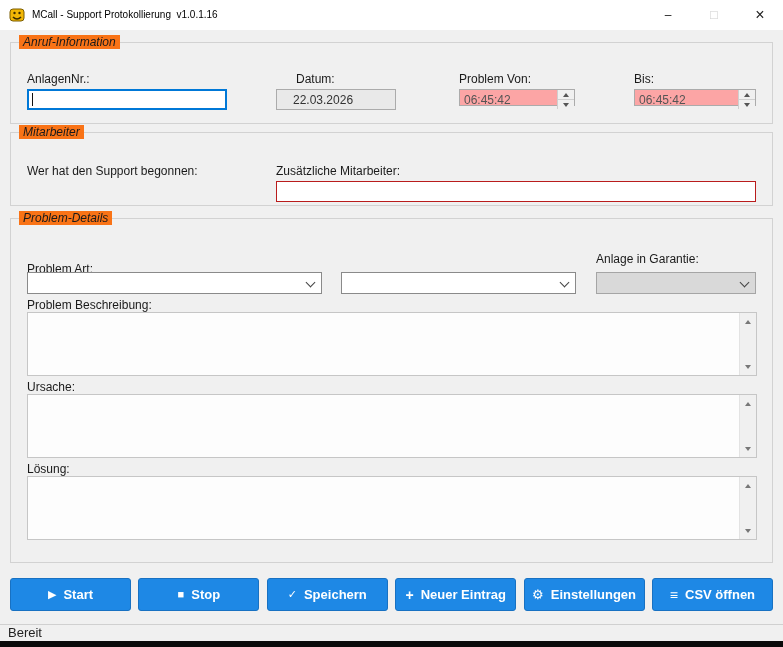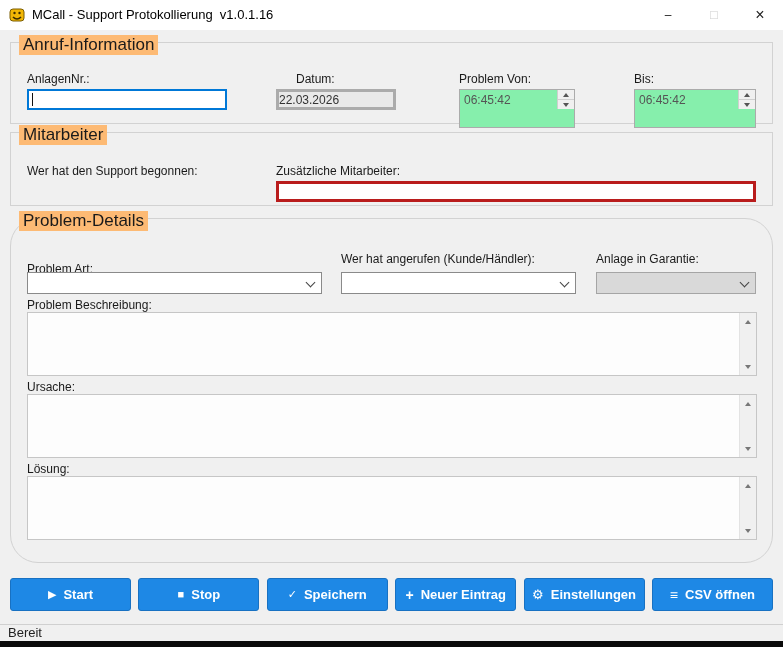--- a/index.html
+++ b/index.html
@@ -6,41 +6,41 @@
   html,body { margin:0; padding:0; }
   body {
     width:783px; height:647px; position:relative; overflow:hidden;
     background:#f0f0f0; color:#1a1a1a;
     font-family:"Liberation Sans", sans-serif; font-size:12px;
   }
 
   
   .titlebar { position:absolute; left:0; top:0; width:783px; height:30px; background:#ffffff; }
   .app-icon { position:absolute; left:9px; top:7px; width:16px; height:16px; }
-  .title-text { position:absolute; left:32px; top:0; height:32px; line-height:30px; font-size:13px; color:#000; white-space:pre; }
+  .title-text { position:absolute; left:32px; top:0; height:32px; line-height:30px; font-size:10px; color:#000; white-space:pre; }
   .win-btn { position:absolute; top:0; width:46px; height:30px; text-align:center; line-height:30px; font-size:14px; color:#222; cursor:default; }
   .win-btn.min { right:92px; font-size:12px; }
   .win-btn.max { right:46px; color:#cfcfcf; font-size:13px; }
   .win-btn.close { right:0; font-size:16px; }
 
   
   .groupbox { position:absolute; border:1px solid #d2d2d2; }
-  .group-label { position:absolute; top:-8px; left:8px; background:#fdba74; padding:0 4px; font-size:17px; color:#1a1a1a; }
+  .group-label { position:absolute; top:-8px; left:8px; background:#f97316; padding:0 4px; font-size:12px; color:#1a1a1a;font-style:italic; }
   .field-label { position:absolute; font-size:12px; color:#1a1a1a; white-space:nowrap; }
 
   
   .textbox {
-    position:absolute; height:21px; border:3px solid #b91c1c; background:#fff;
-    font-family:"Liberation Sans", sans-serif; font-size:12px; padding:0 0; color:#111;
+    position:absolute; height:21px; border:1px solid #b91c1c; background:#fff;
+    font-family:"Liberation Sans", sans-serif; font-size:12px; padding:0 16px; color:#111;
   }
   .textbox.focused { border:2px solid #0078d7; padding:0 3px; }
   .textbox.readonly { background:#e9e9e9; border-color:#ababab; color:#333; }
 
   
-  .spinbox { position:absolute; height:39px; border:1px solid #ababab; background:#86efac; }
+  .spinbox { position:absolute; height:17px; border:1px solid #ababab; background:#fca5a5; }
   .spin-input {
     position:absolute; left:0; top:0; width:calc(100% - 17px); height:19px; border:0; background:transparent;
     font-family:"Liberation Sans", sans-serif; font-size:12px; color:#555; padding:0 4px;
   }
   .spin-buttons { position:absolute; right:0; top:0; width:17px; height:19px; border-left:1px solid #cfcfcf; display:flex; flex-direction:column; }
   .spin-btn { flex:1; background:#f0f0f0; display:flex; align-items:center; justify-content:center; }
   .spin-btn + .spin-btn { border-top:1px solid #cfcfcf; }
   .tri-up { width:0; height:0; border-left:3px solid transparent; border-right:3px solid transparent; border-bottom:4px solid #555; }
   .tri-down { width:0; height:0; border-left:3px solid transparent; border-right:3px solid transparent; border-top:4px solid #555; }
 
@@ -133,30 +133,29 @@
 
 <div class="groupbox" style="left:10px; top:132px; width:763px; height:74px;">
   <span class="group-label">Mitarbeiter</span>
 
   <span class="field-label" style="left:16px; top:31px;">Wer hat den Support begonnen:</span>
 
   <span class="field-label" style="left:265px; top:31px;">Zusätzliche Mitarbeiter:</span>
   <input class="textbox" style="left: 265px; top: 48px; width: 480px;" value="">
 </div>
 
-<div class="groupbox" style="left:10px; top:218px; width:763px; height:345px;border-radius:28px;">
+<div class="groupbox" style="left:10px; top:218px; width:763px; height:345px;">
   <span class="group-label">Problem-Details</span>
 
   <span class="field-label" style="left:16px; top:43px;">Problem Art:</span>
   <div class="combo" style="left:16px; top:53px; width:295px;">
     <span class="combo-value"></span>
     <div class="combo-chevron"></div>
   </div>
 
-  <span class="field-label" style="left:330px; top:33px;">Wer hat angerufen (Kunde/Händler):</span>
   <div class="combo" style="left:330px; top:53px; width:235px;">
     <span class="combo-value"></span>
     <div class="combo-chevron"></div>
   </div>
 
   <span class="field-label" style="left:585px; top:33px;">Anlage in Garantie:</span>
   <div class="combo disabled" style="left:585px; top:53px; width:160px;">
     <span class="combo-value"></span>
     <div class="combo-chevron"></div>
   </div>

